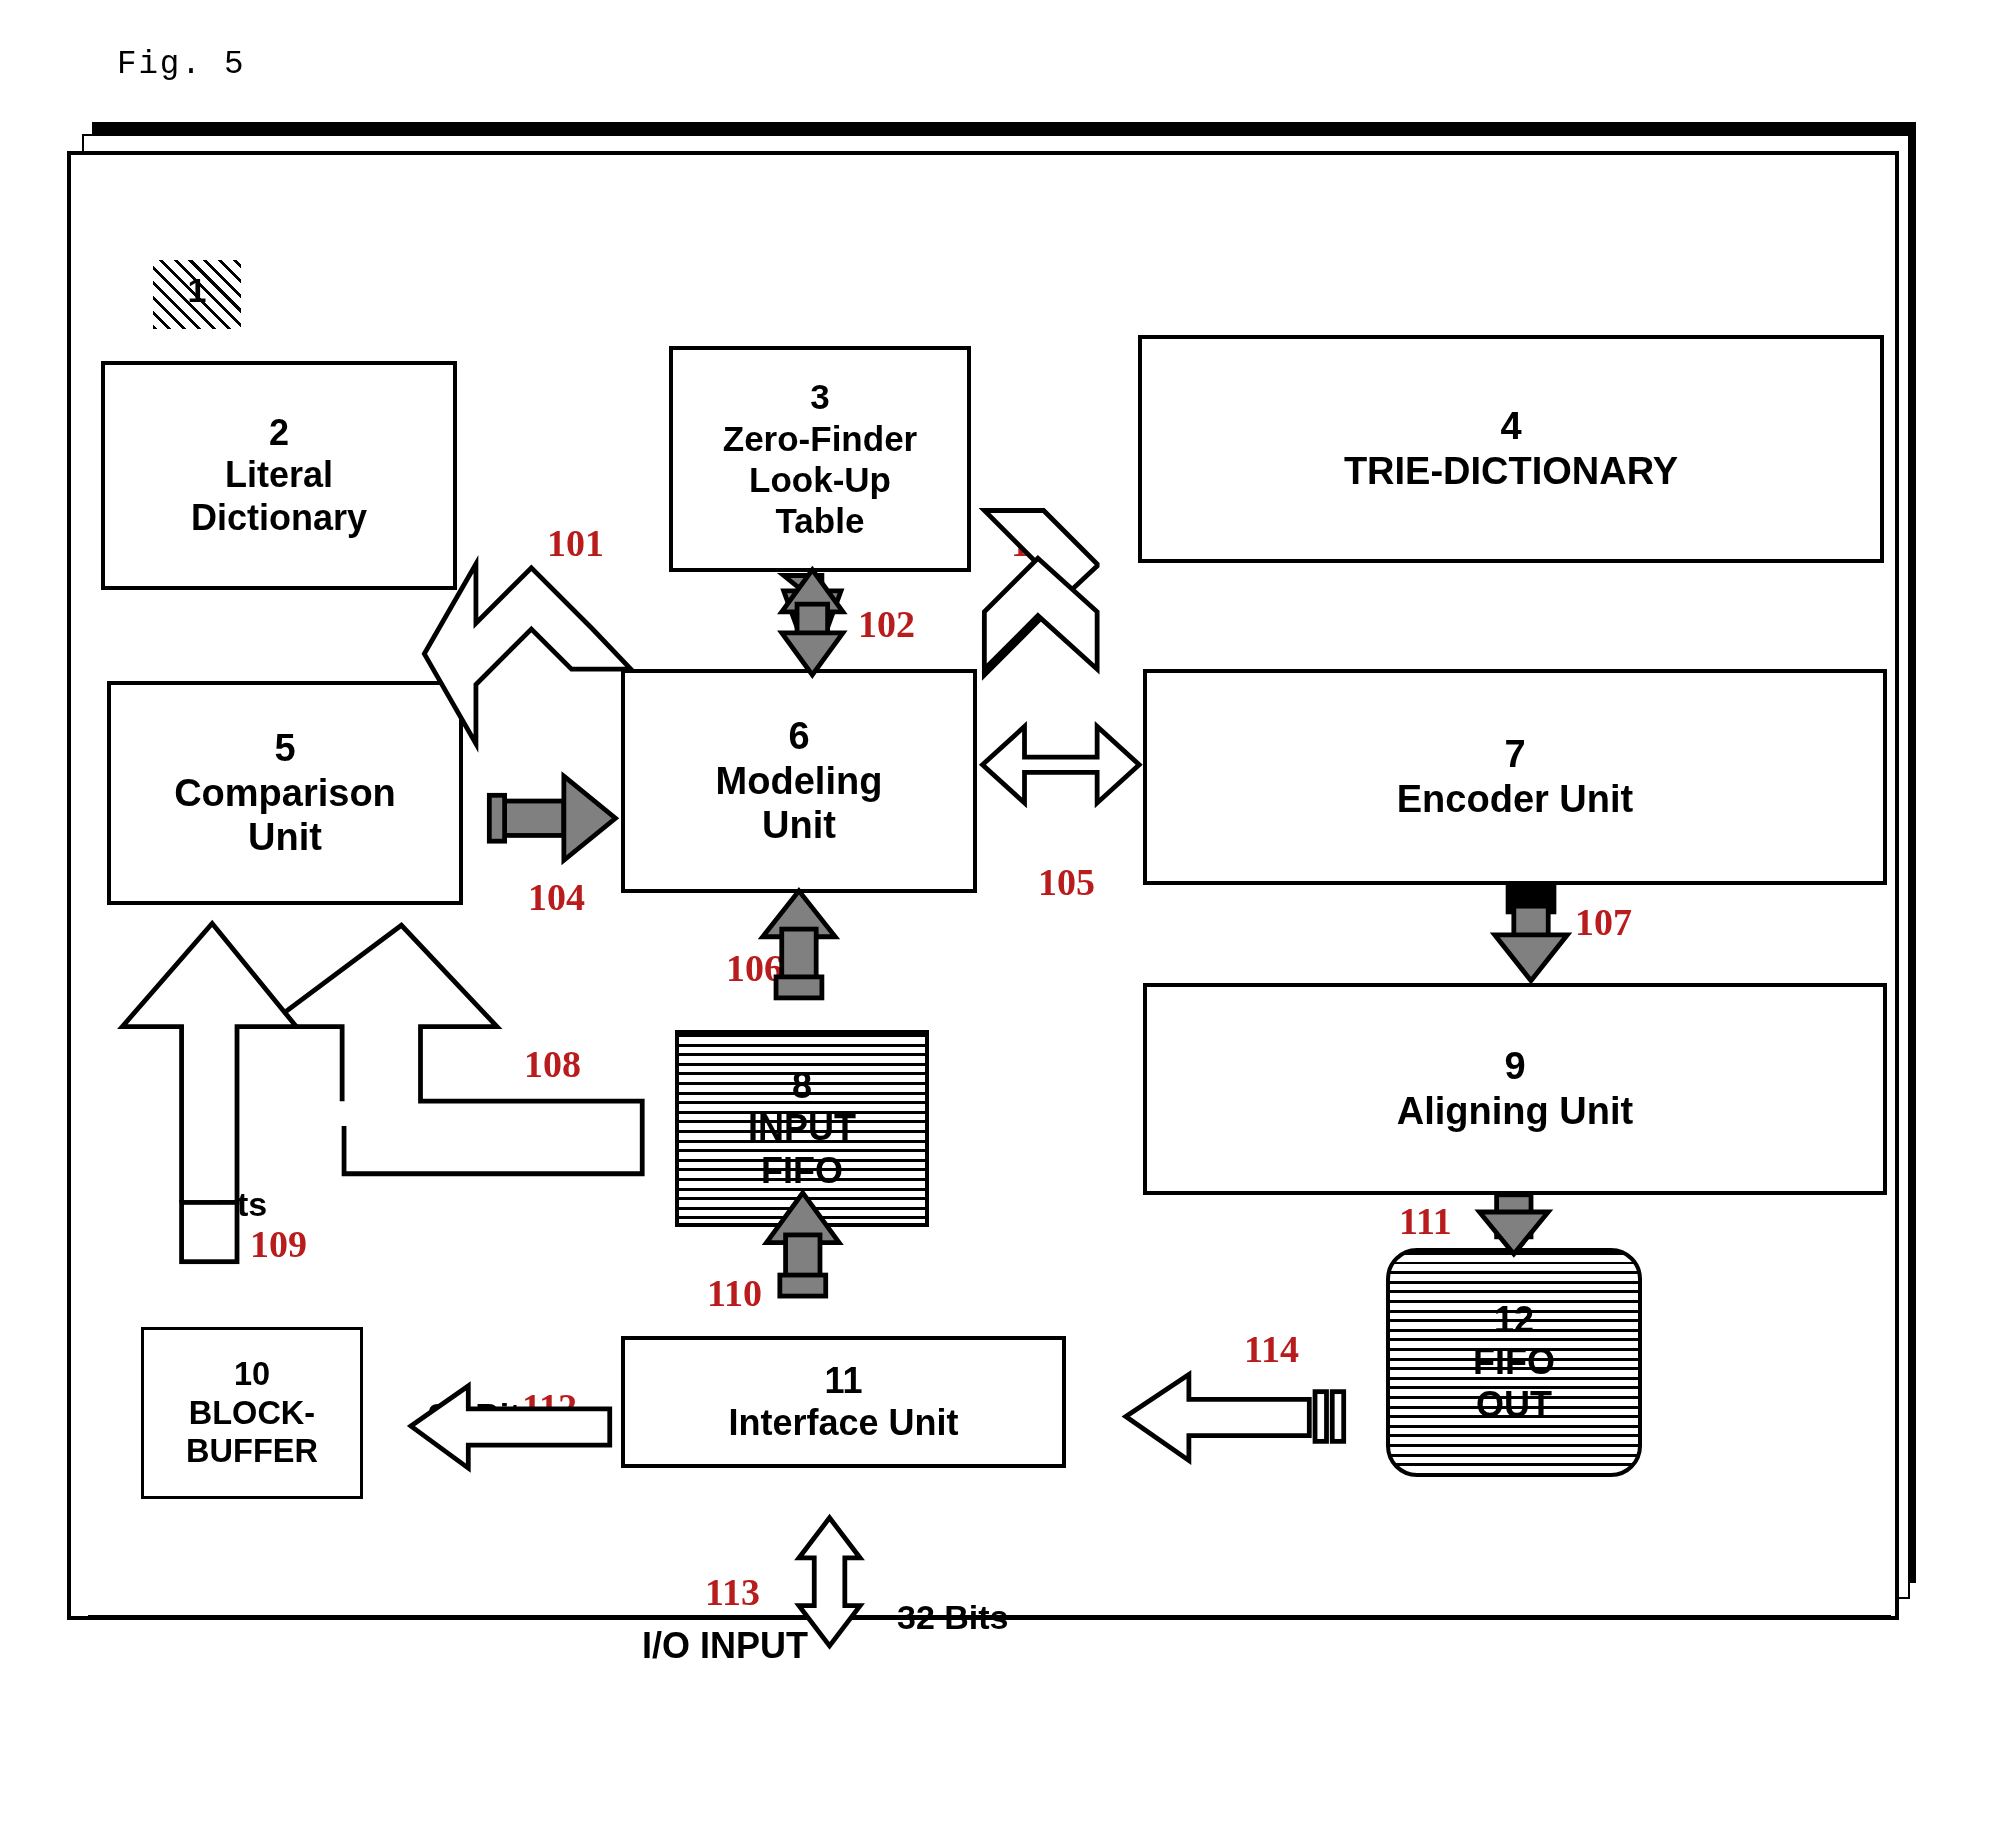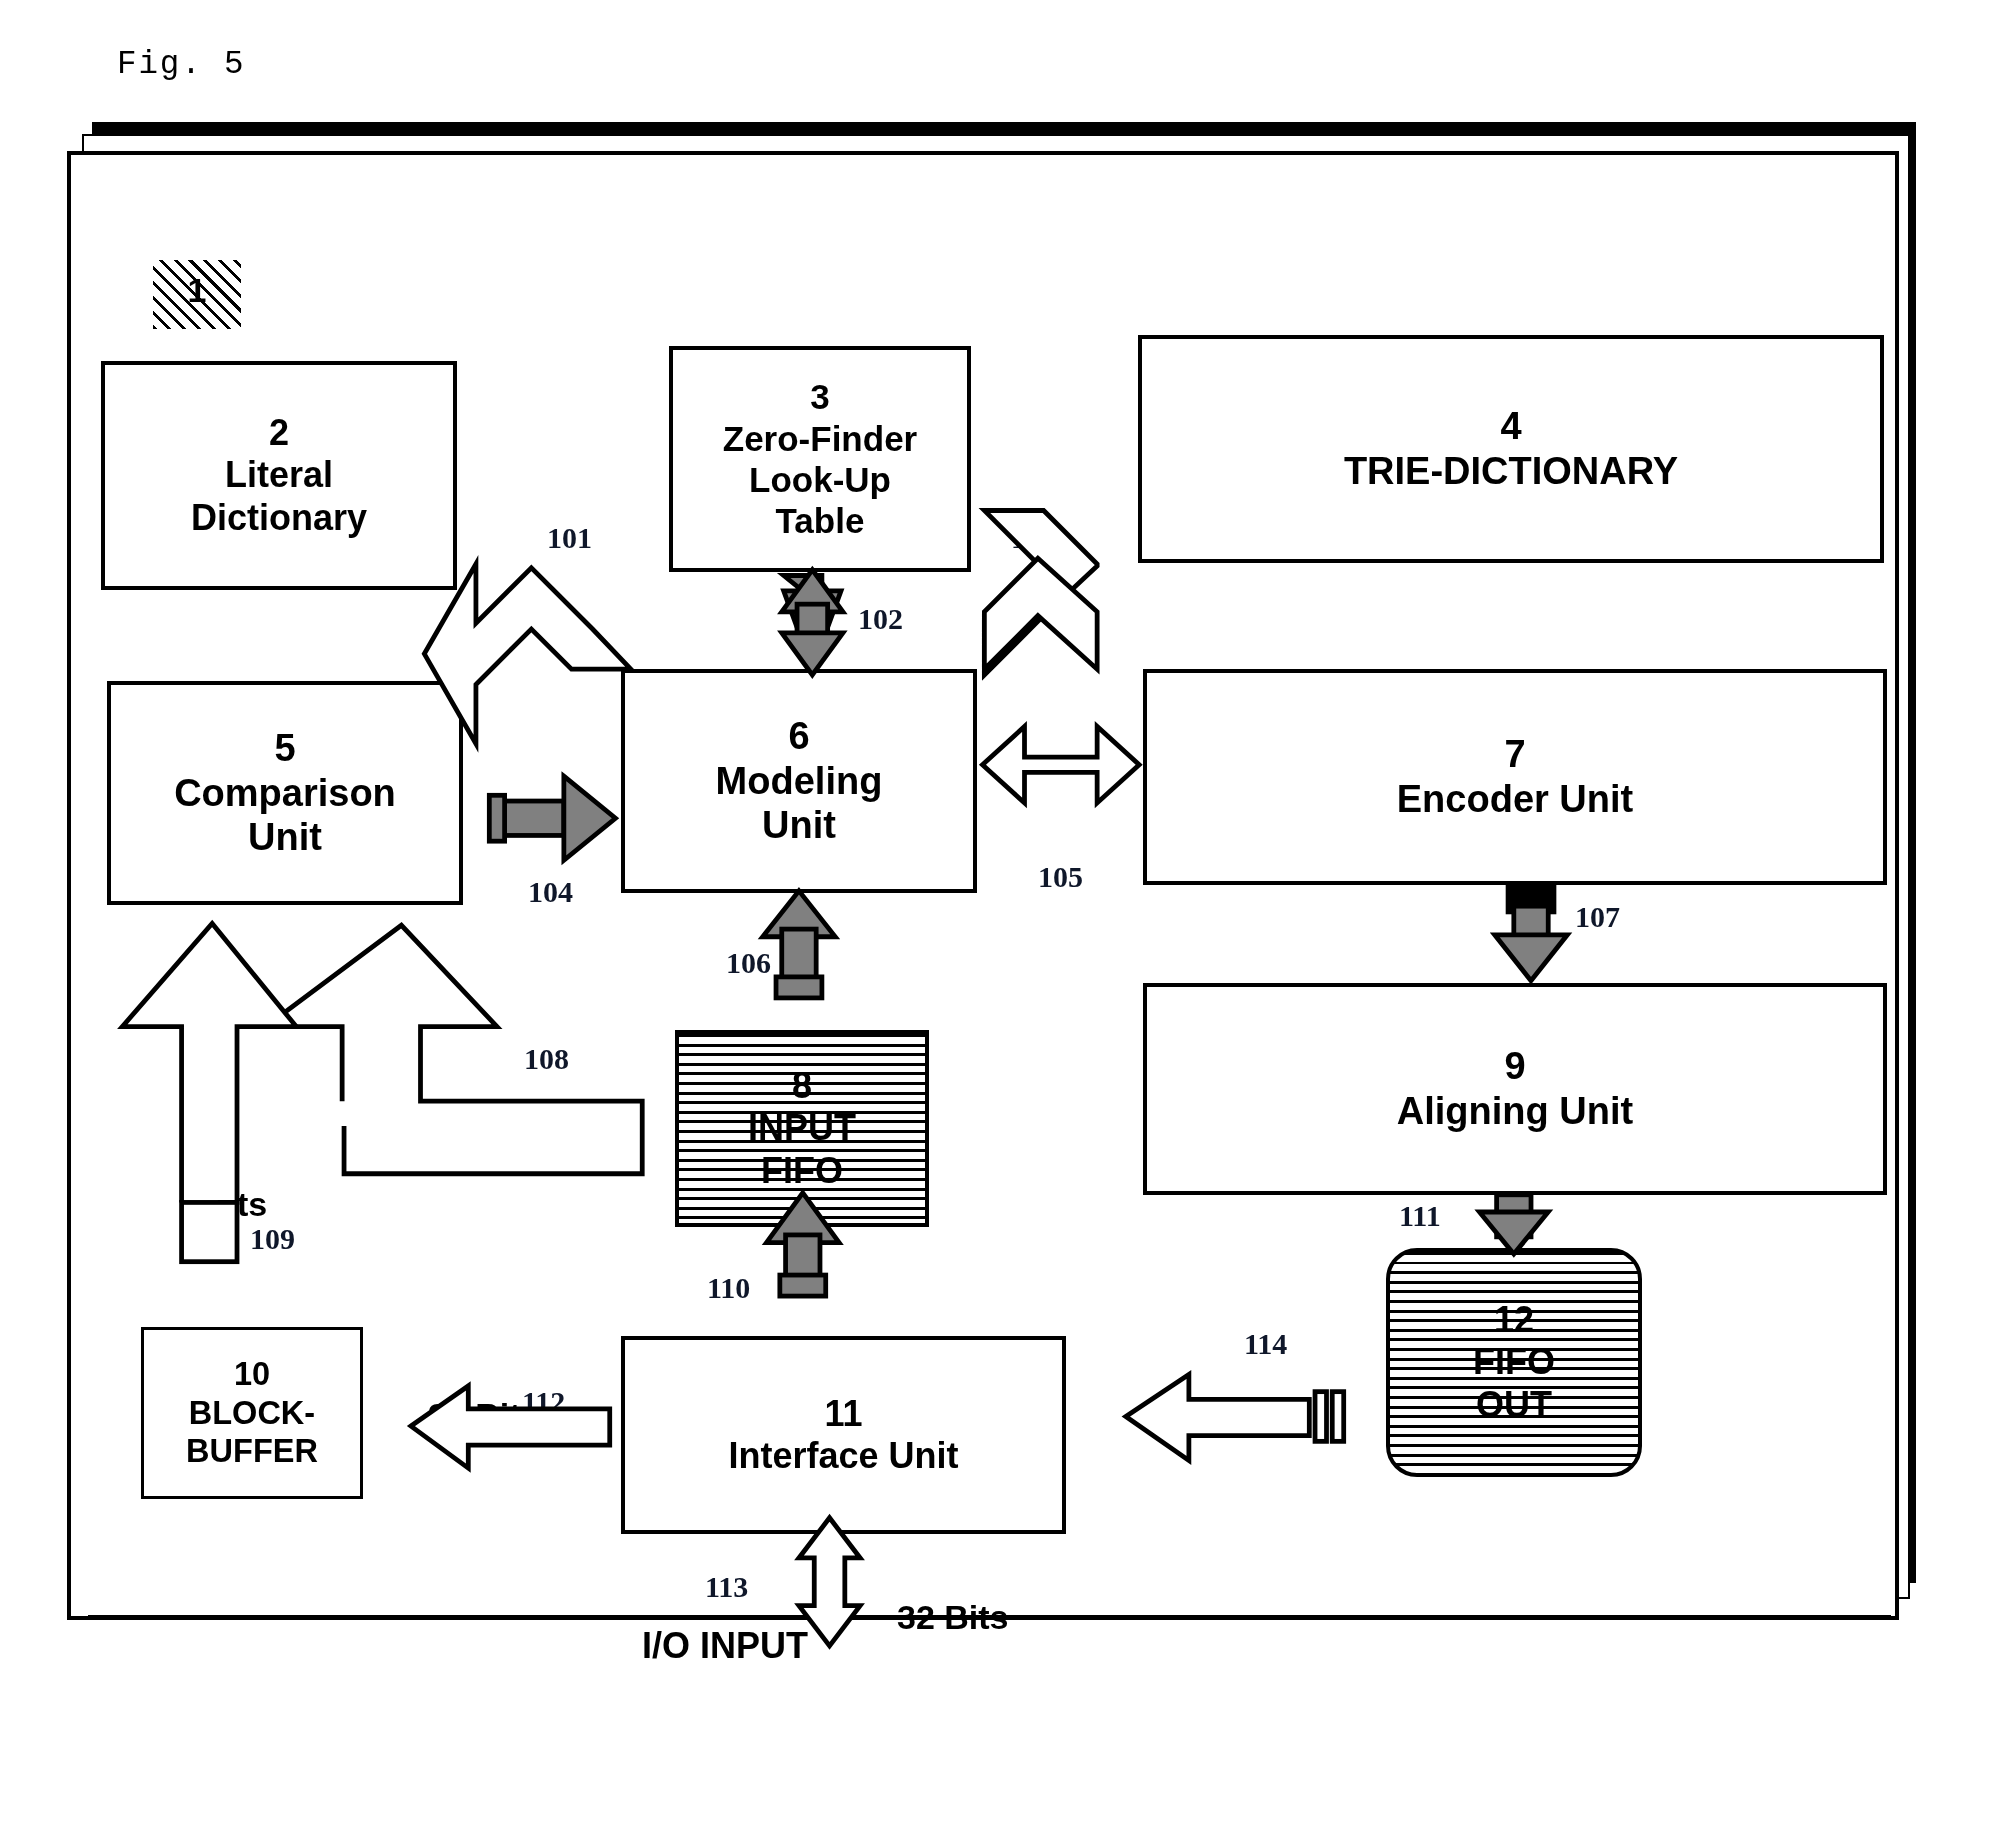--- a/index.html
+++ b/index.html
@@ -101,22 +101,22 @@
     font-size: 34px;
     font-weight: bold;
     color: #000;
   }
 
   
   .ref {
     position: absolute;
     font-family: "Liberation Serif", serif;
     font-weight: bold;
-    font-size: 30px;
-    color: #0f172a;
+    font-size: 38px;
+    color: #b91c1c;
     white-space: nowrap;
   }
   .lbl {
     position: absolute;
     font-family: "Liberation Sans", sans-serif;
     font-weight: bold;
     font-size: 32px;
     color: #000;
     white-space: nowrap;
   }
@@ -187,21 +187,21 @@
   <div class="num">9</div>
   <div style="white-space:pre-line;">Aligning Unit</div>
 </div>
 
 <div class="box b-thin" style="left:141px; top:1327px; width:222px; height:172px; font-size:32.5px;">
   <div class="num">10</div>
   <div style="white-space:pre-line;">BLOCK-
 BUFFER</div>
 </div>
 
-<div class="box" style="left:621px; top:1336px; width:445px; height:198px; font-size:36px;">
+<div class="box" style="left:621px; top:1336px; width:445px; height:132px; font-size:36px;">
   <div class="num">11</div>
   <div style="white-space:pre-line;">Interface Unit</div>
 </div>
 
 <div class="box hatched" style="left:1386px; top:1248px; width:256px; height:229px; font-size:36px;border-radius:31px;">
   <div class="num label">12</div>
   <div class="label" style="white-space:pre-line;">FIFO
 OUT</div>
 </div>
 

